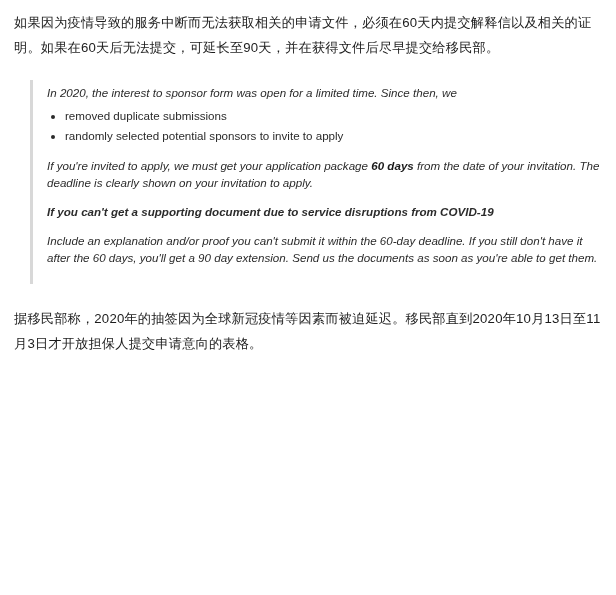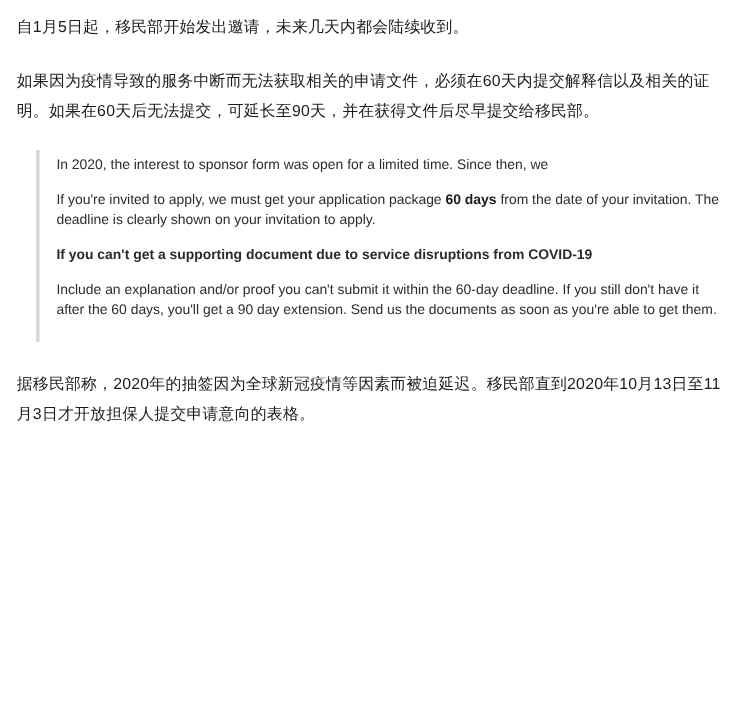--- a/index.html
+++ b/index.html
@@ -41,20 +41,21 @@
     font-weight: bold;
     color: #222222;
     margin: 4px 0 12px 0;
     letter-spacing: -0.1px;
   }
   .card p {
     font-size: 11.6px;
     line-height: 17px;
     color: #2b2b2b;
     margin: 0 0 12px 0;
+    font-style: italic;
   }
   .card ul {
     margin: -6px 0 12px 0;
     padding-left: 18px;
     list-style: disc;
   }
   .card li {
     font-size: 11.6px;
     line-height: 18px;
     color: #2b2b2b;
@@ -82,27 +83,30 @@
     pointer-events: none;
   }
   .bottom-block {
   }
 </style>
 </head>
 <body>
 
 <div class="page">
 
-  <p class="cn-para">自1月5日起，移民部开始发出邀请，未来几天内都会陆续收到。</p>
   <p class="cn-para">如果因为疫情导致的服务中断而无法获取相关的申请文件，必须在60天内提交解释信以及相关的证明。如果在60天后无法提交，可延长至90天，并在获得文件后尽早提交给移民部。</p>
 
   <div class="card">
 
     <p>In 2020, the interest to sponsor form was open for a limited time. Since then, we</p>
 
+    <ul>
+      <li>removed duplicate submissions</li>
+      <li>randomly selected potential sponsors to invite to apply</li>
+    </ul>
 
 
 
     <p>
       <span>If you're invited to apply, we must get your application package </span><b>60 days</b><span> from the date of your invitation. The deadline is clearly shown on your invitation to apply.</span>
     </p>
 
     <p class="bold-line">If you can't get a supporting document due to service disruptions from COVID-19</p>
 
     <p>Include an explanation and/or proof you can't submit it within the 60-day deadline. If you still don't have it after the 60 days, you'll get a 90 day extension. Send us the documents as soon as you're able to get them.</p>

